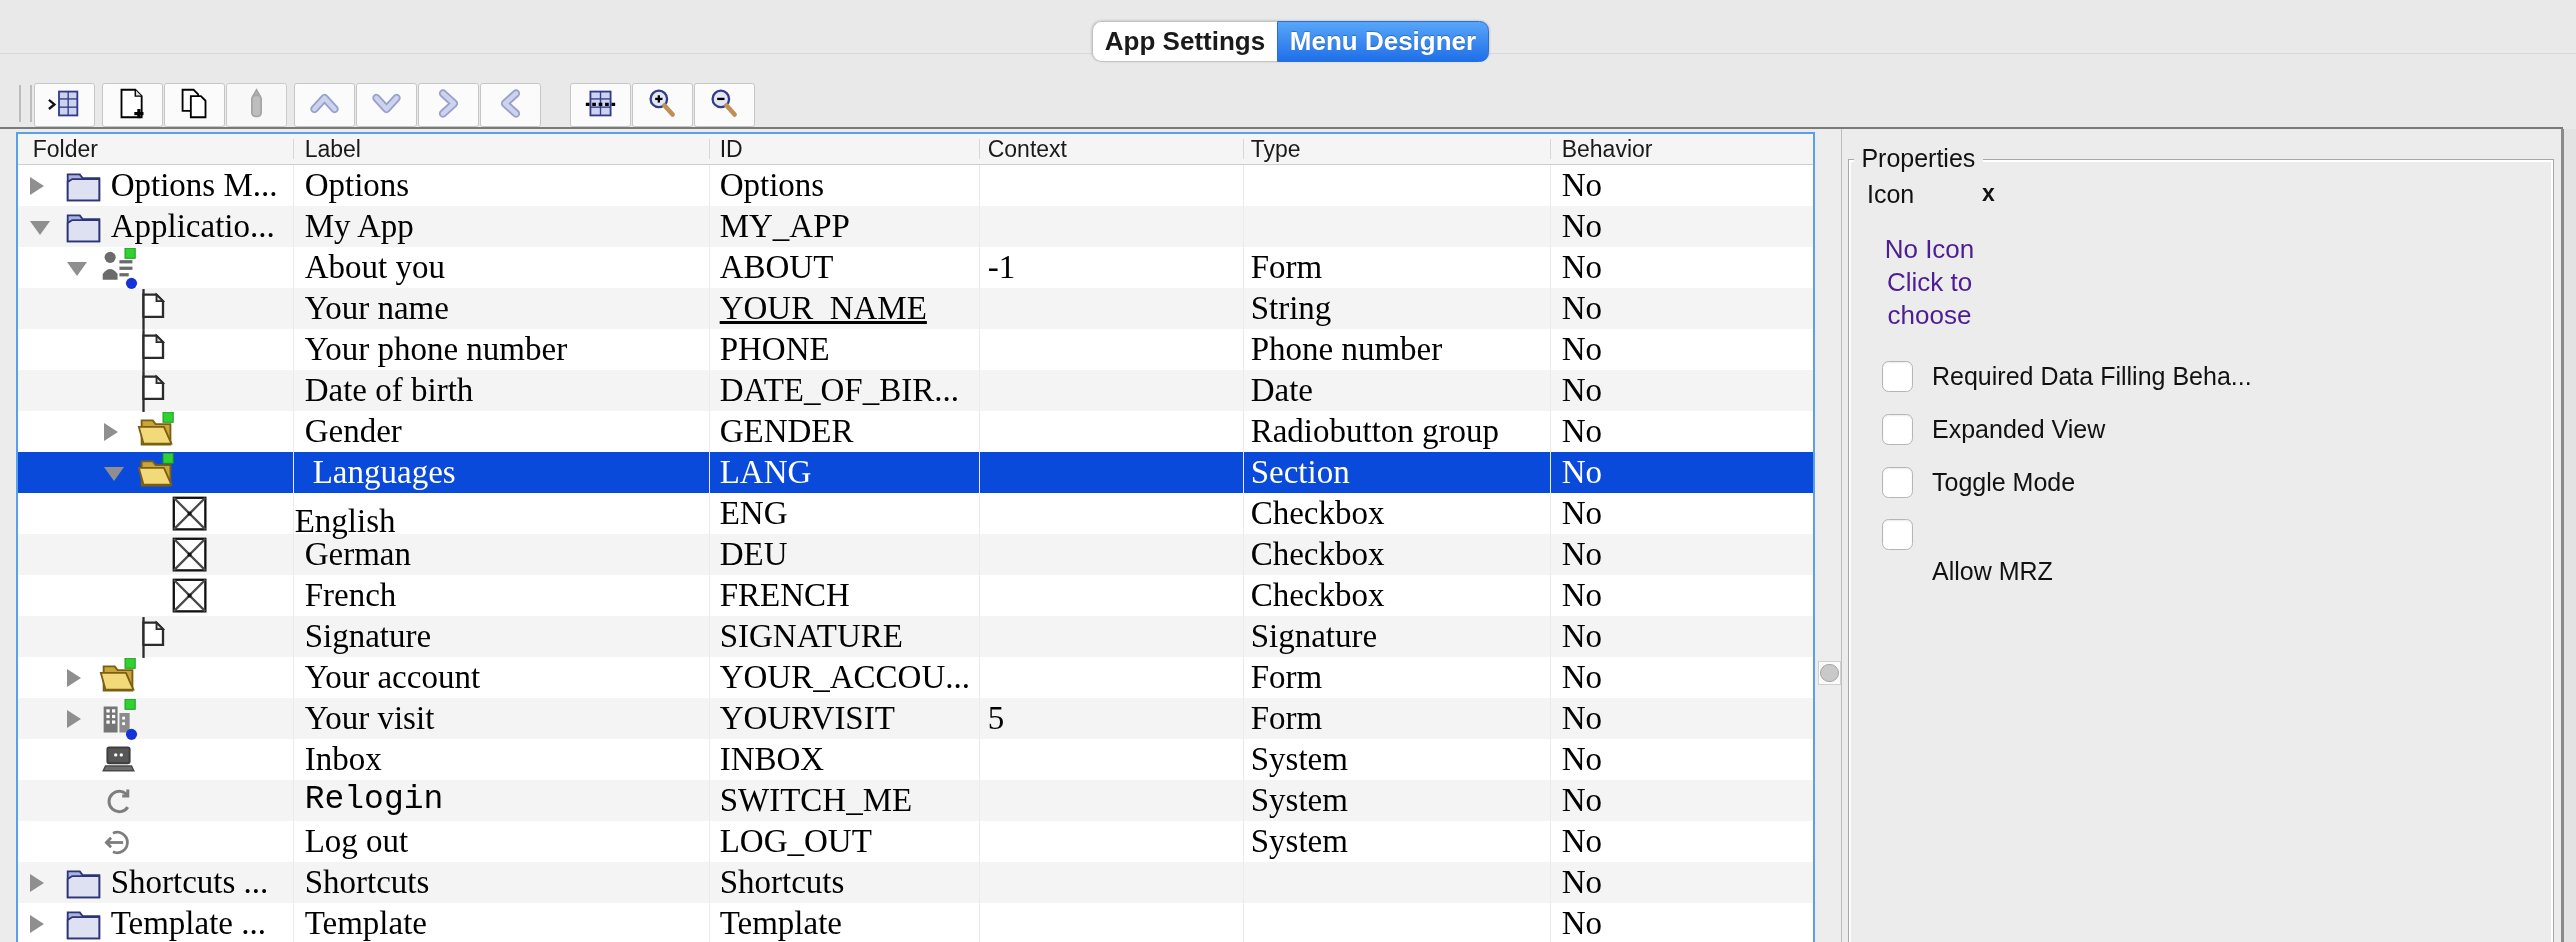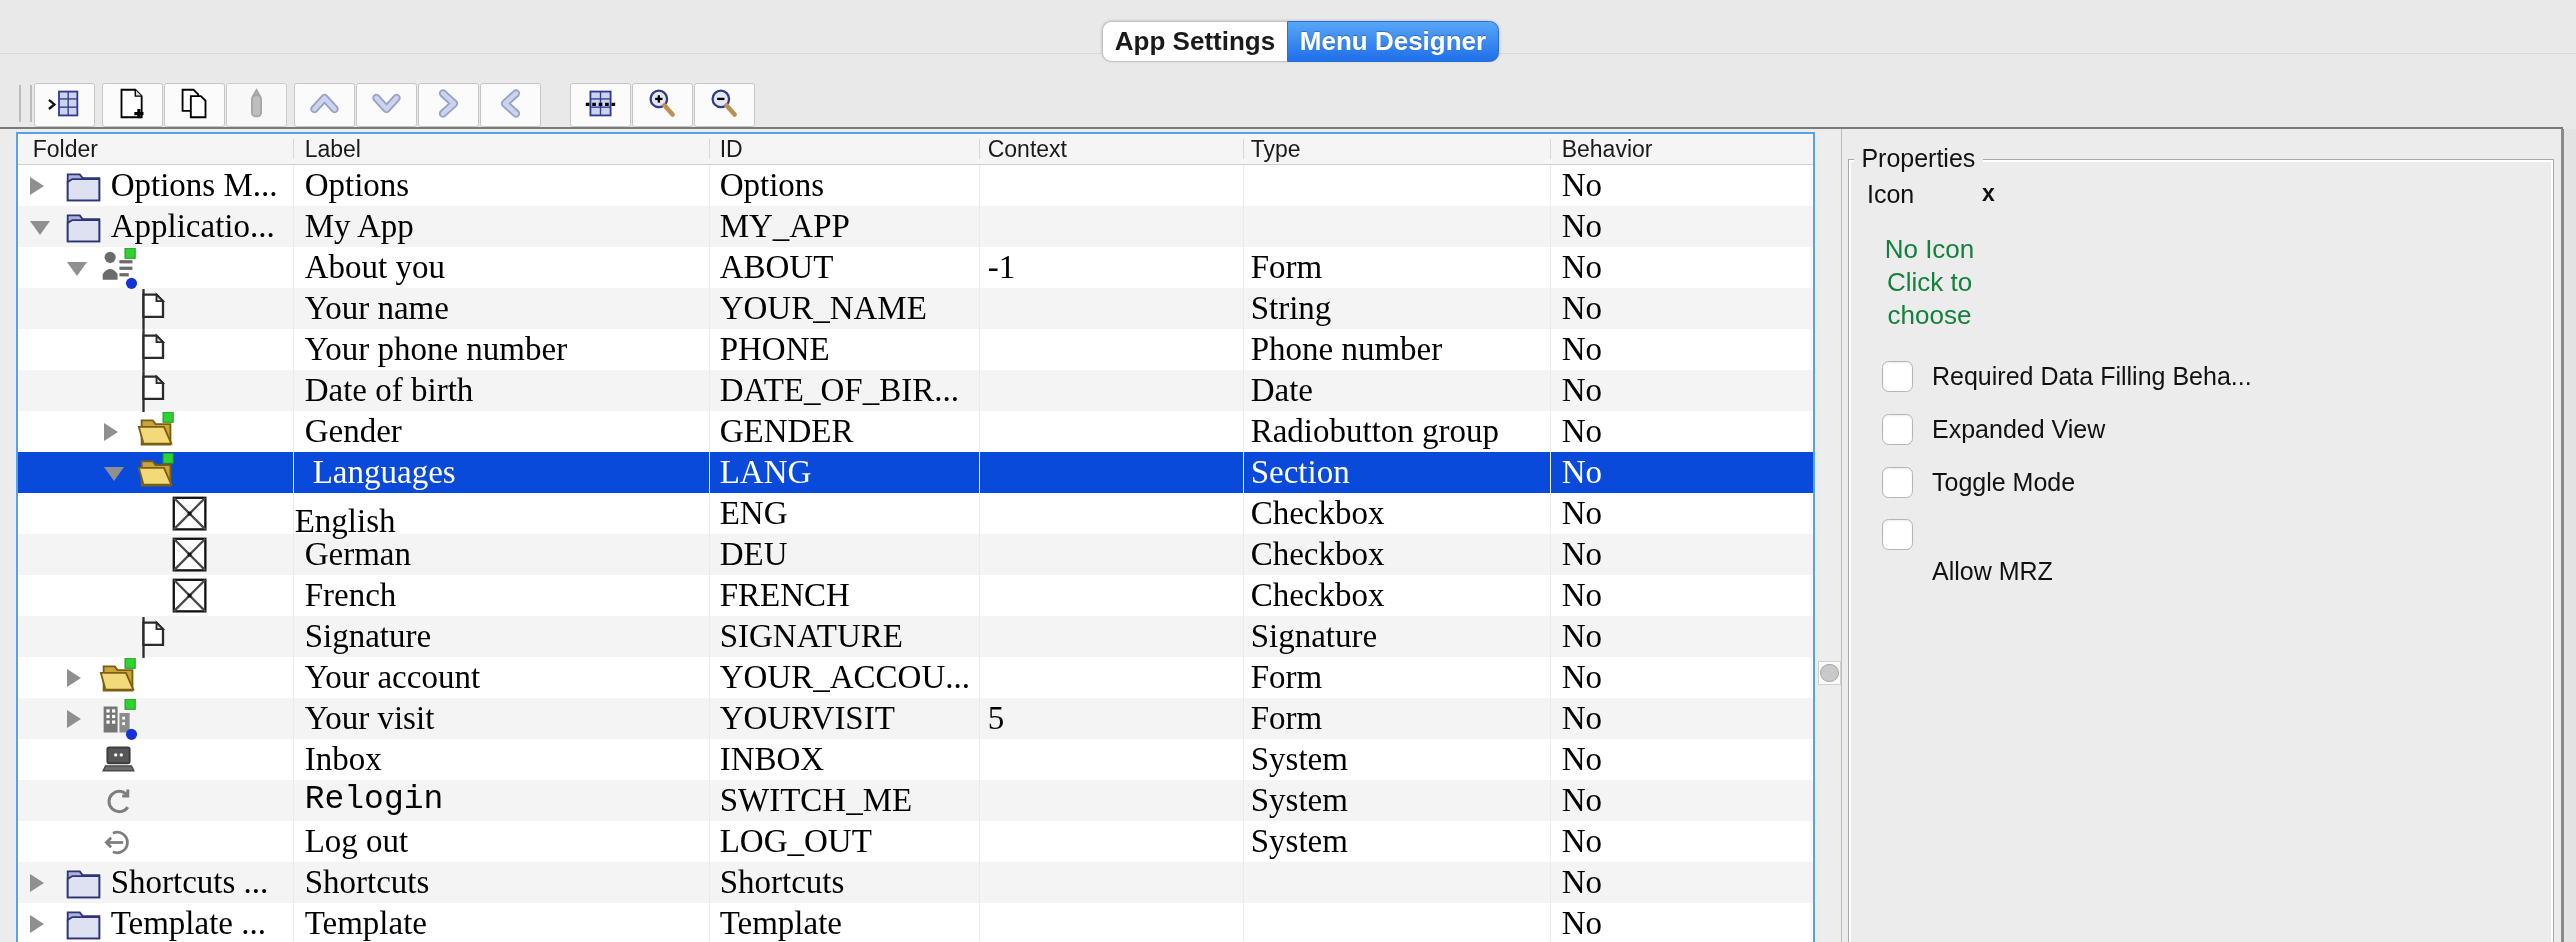--- a/index.html
+++ b/index.html
@@ -5,21 +5,21 @@
   html,body{margin:0;padding:0;}
   body{width:2576px;height:943px;overflow:hidden;background:#e9e9e9;
        font-family:"Liberation Sans",sans-serif;}
   #root{position:relative;width:2576px;height:943px;overflow:hidden;}
 
   
   .topbar{position:absolute;left:0;top:0;width:2576px;height:129px;background:#e9e9e9;}
   .topbar .hairline{position:absolute;left:0;top:53px;width:100%;height:0.9px;background:#d9d9d9;}
   .topbar .darkline{position:absolute;left:0;top:127px;width:2563px;height:1.9px;background:#7a7a7a;}
   .seg-control{position:absolute;left:1092px;top:21px;height:39px;display:flex;
-               border-radius:9.3px;box-shadow:0 0.9px 2.8px rgba(0,0,0,.25);margin-left:10px;}
+               border-radius:9.3px;box-shadow:0 0.9px 2.8px rgba(0,0,0,.25);}
   .seg{height:39px;display:flex;align-items:center;justify-content:center;
        font-size:26px;font-weight:600;cursor:default;}
   .seg.left{width:184px;background:#ffffff;color:#1a1a1a;border:0.9px solid #c2c2c2;
             border-right:none;border-radius:9.3px 0 0 9.3px;}
   .seg.right{width:210px;background:linear-gradient(#58a6f8,#1f6fe9);color:#ffffff;
              border:0.9px solid #2a6fd8;border-radius:0 9.3px 9.3px 0;
              text-shadow:0 -0.9px 0.9px rgba(0,0,0,.25);}
 
   
   .tb-handle{position:absolute;left:18.5px;top:85px;width:9.3px;height:37px;
@@ -61,21 +61,21 @@
 
   
   .props{position:absolute;left:1842px;top:129px;width:719px;height:814px;background:#ececec;}
   .groupbox{position:absolute;left:1848px;top:159px;width:706px;height:796px;
             border:1.9px solid #a8a8a8;box-shadow:inset 0 0 0 1.9px #ffffff;box-sizing:border-box;}
   .gb-title{position:absolute;left:1854px;top:144px;background:#ececec;padding:0 7.4px;
             font-size:25px;color:#111;z-index:5;}
   .prop-label{position:absolute;font-size:25px;color:#111;white-space:nowrap;}
   .remove-x{position:absolute;left:1982px;top:180px;font-size:23px;font-weight:bold;color:#111;}
   .icon-ph{position:absolute;left:1837px;top:233px;width:185px;text-align:center;
-           font-size:26px;line-height:33px;color:#15803d;}
+           font-size:26px;line-height:33px;color:#4c1d95;}
   .pcheck-box{position:absolute;left:1882px;width:31px;height:31px;background:#ffffff;
               border:1.4px solid #b5b5b5;border-radius:6.5px;box-sizing:border-box;
               box-shadow:inset 0 0.9px 1.9px rgba(0,0,0,.08);}
   .pcheck-label{position:absolute;left:1932px;font-size:25px;line-height:31px;color:#111;white-space:nowrap;}
 
   .right-dark{position:absolute;left:2561px;top:129px;width:2.8px;height:814px;background:#8a8a8a;}
   .right-light{position:absolute;left:2564px;top:129px;width:12px;height:814px;background:#e3e3e3;}
 </style>
 </head>
 <body>
@@ -236,21 +236,21 @@
           <span class="cell" style="left: 1233px;">Form</span>
           <span class="cell" style="left: 1544px;">No</span>
         </div>
         <div class="row alt">
           <span class="rowicon" style="left: 119px;"><svg width="39" height="41" viewBox="0 0 42 44">
               <line x1="7" y1="0" x2="7" y2="44" stroke="#2b2b2b" stroke-width="2.5"></line>
               <path d="M7 6 h14 l7 7 v17 H7 z" fill="#ffffff" stroke="#2b2b2b" stroke-width="2.5"></path>
               <path d="M21 6 v7 h7 z" fill="#d9d9d9" stroke="#2b2b2b" stroke-width="2"></path>
             </svg></span>
           <span class="cell" style="left: 287px;">Your name</span>
-          <span class="cell" style="left: 702px;">YOUR_NAME</span>
+          <span class="cell" style="left: 702px; text-decoration: underline;">YOUR_NAME</span>
           <span class="cell" style="left: 1233px;">String</span>
           <span class="cell" style="left: 1544px;">No</span>
         </div>
         <div class="row">
           <span class="rowicon" style="left: 119px;"><svg width="39" height="41" viewBox="0 0 42 44">
               <line x1="7" y1="0" x2="7" y2="44" stroke="#2b2b2b" stroke-width="2.5"></line>
               <path d="M7 6 h14 l7 7 v17 H7 z" fill="#ffffff" stroke="#2b2b2b" stroke-width="2.5"></path>
               <path d="M21 6 v7 h7 z" fill="#d9d9d9" stroke="#2b2b2b" stroke-width="2"></path>
             </svg></span>
           <span class="cell" style="left: 287px;">Your phone number</span>

